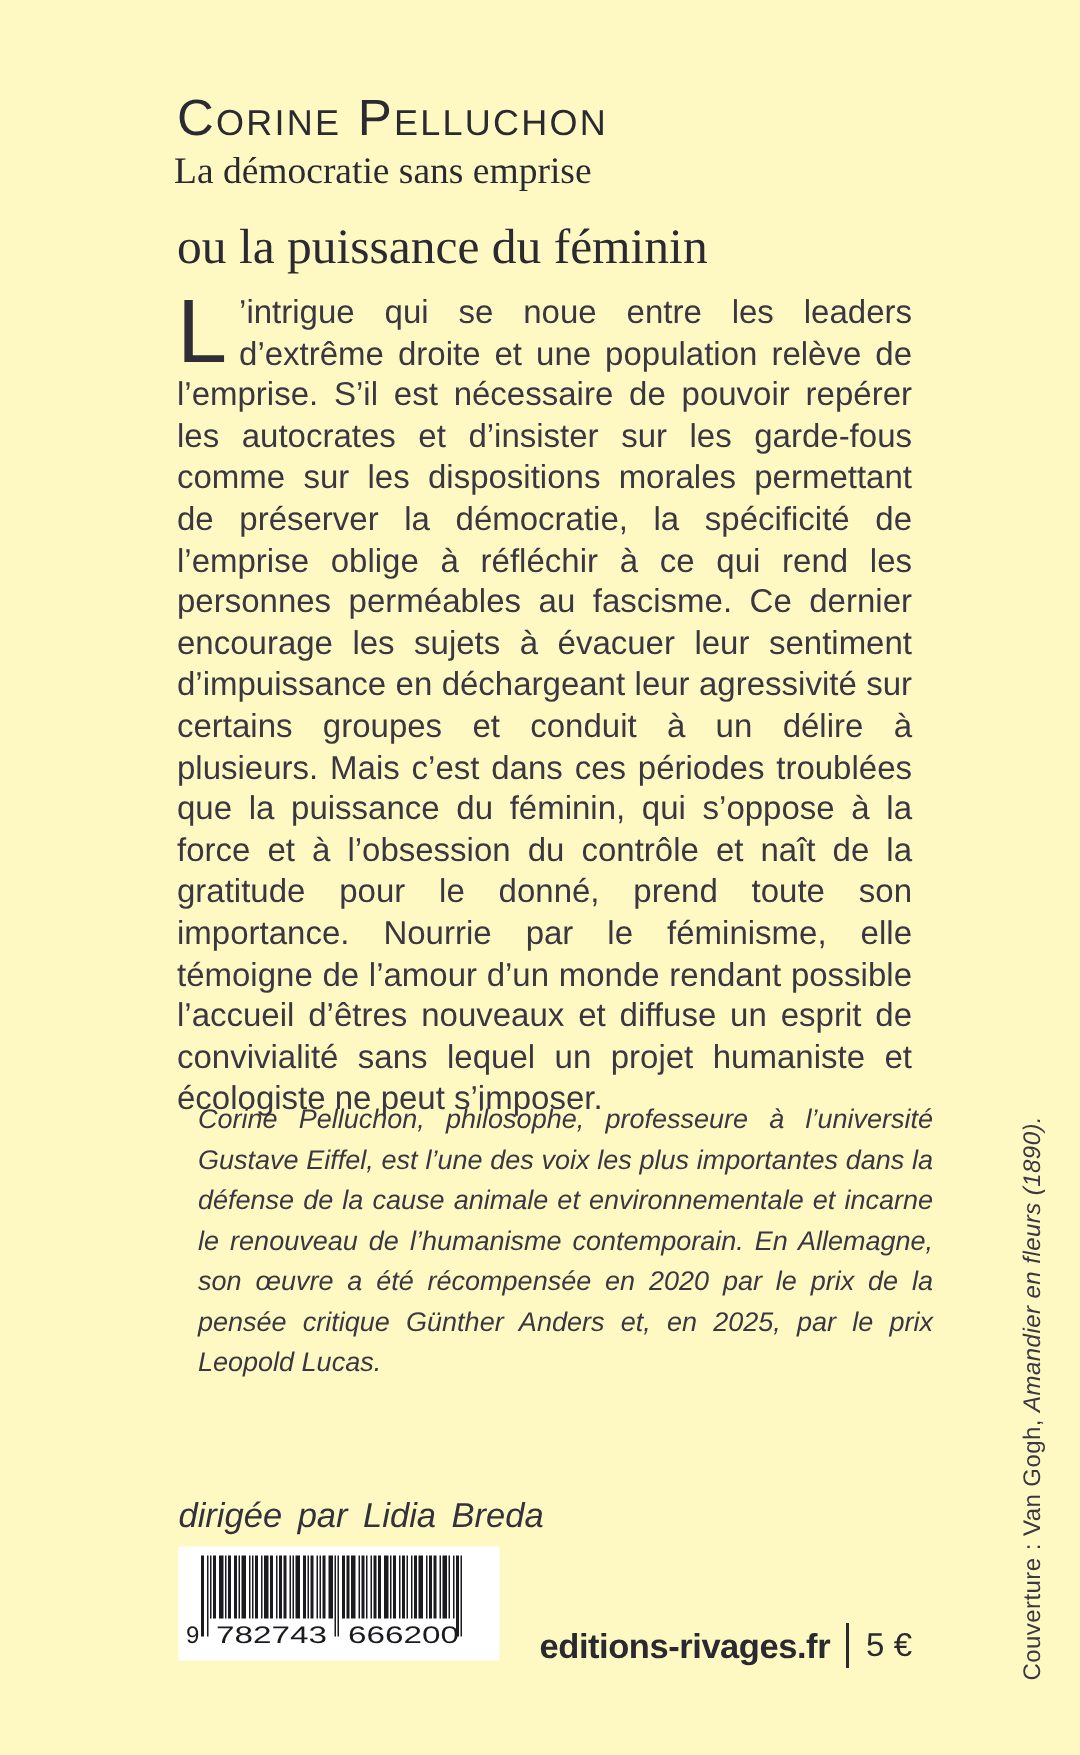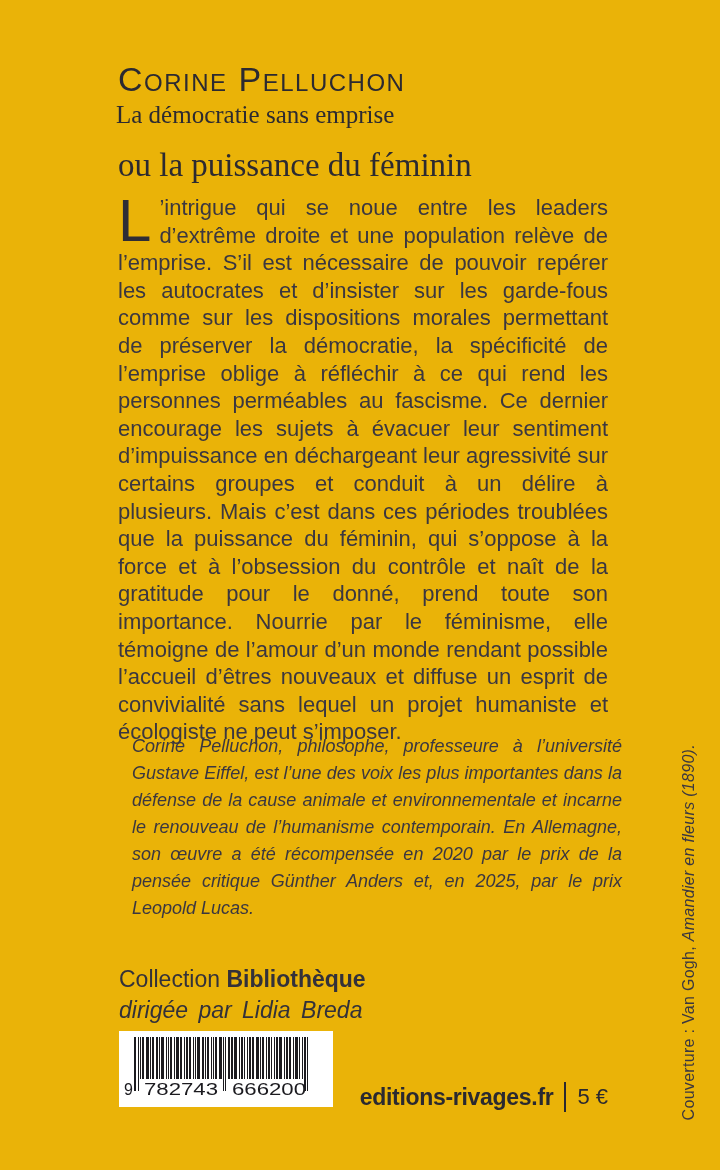--- a/index.html
+++ b/index.html
@@ -1,18 +1,18 @@
 <!DOCTYPE html>
 <html><head>
 <meta charset="utf-8">
 <style>
   html,body{margin:0;padding:0;}
   .cover{
     position:relative; width:720px; height:1170px;
-    background:#eab308; overflow:hidden;
+    background:#fef9c3; overflow:hidden;
     font-family:"Liberation Sans", sans-serif;
     color:#3b3740;
   }
   .author{
     position:absolute; left:118px; top:60px;
     font-variant:small-caps; font-size:34px; letter-spacing:1.5px;
     color:#2c2a31;
   }
   .title{
     position:absolute; left:116px; top:101px; margin:0;
@@ -78,21 +78,20 @@
   <div class="author">Corine Pelluchon</div>
 
   <h1 class="title">La démocratie sans emprise</h1>
 
   <div class="subtitle">ou la puissance du féminin</div>
 
   <p class="synopsis"><span class="dropcap">L</span><span>’intrigue qui se noue entre les leaders d’extrême droite et une population relève de l’emprise. S’il est nécessaire de pouvoir repérer les autocrates et d’insister sur les garde-fous comme sur les dispositions morales permettant de préserver la démocratie, la spécificité de l’emprise oblige à réfléchir à ce qui rend les personnes perméables au fascisme. Ce dernier encourage les sujets à évacuer leur sentiment d’impuissance en déchargeant leur agressivité sur certains groupes et conduit à un délire à plusieurs. Mais c’est dans ces périodes troublées que la puissance du féminin, qui s’oppose à la force et à l’obsession du contrôle et naît de la gratitude pour le donné, prend toute son importance. Nourrie par le féminisme, elle témoigne de l’amour d’un monde rendant possible l’accueil d’êtres nouveaux et diffuse un esprit de convivialité sans lequel un projet humaniste et écologiste ne peut s’imposer.</span></p>
 
   <p class="bio">Corine Pelluchon, philosophe, professeure à l’université Gustave Eiffel, est l’une des voix les plus importantes dans la défense de la cause animale et environnementale et incarne le renouveau de l’humanisme contemporain. En Allemagne, son œuvre a été récompensée en 2020 par le prix de la pensée critique Günther Anders et, en 2025, par le prix Leopold Lucas.</p>
 
-  <div class="collection"><span>Collection</span> <span class="bold">Bibliothèque</span></div>
 
   <div class="directed">dirigée par Lidia Breda</div>
 
   <div class="barcode">
     <svg width="204" height="64" viewBox="0 0 204 64">
       <g id="barcode-bars">
           <rect x="10" y="2" width="2" height="54" fill="#1b1a1f"></rect>
           <rect x="14" y="2" width="1" height="54" fill="#1b1a1f"></rect>
           <rect x="16" y="2" width="1" height="42" fill="#1b1a1f"></rect>
           <rect x="18" y="2" width="2" height="42" fill="#1b1a1f"></rect>

